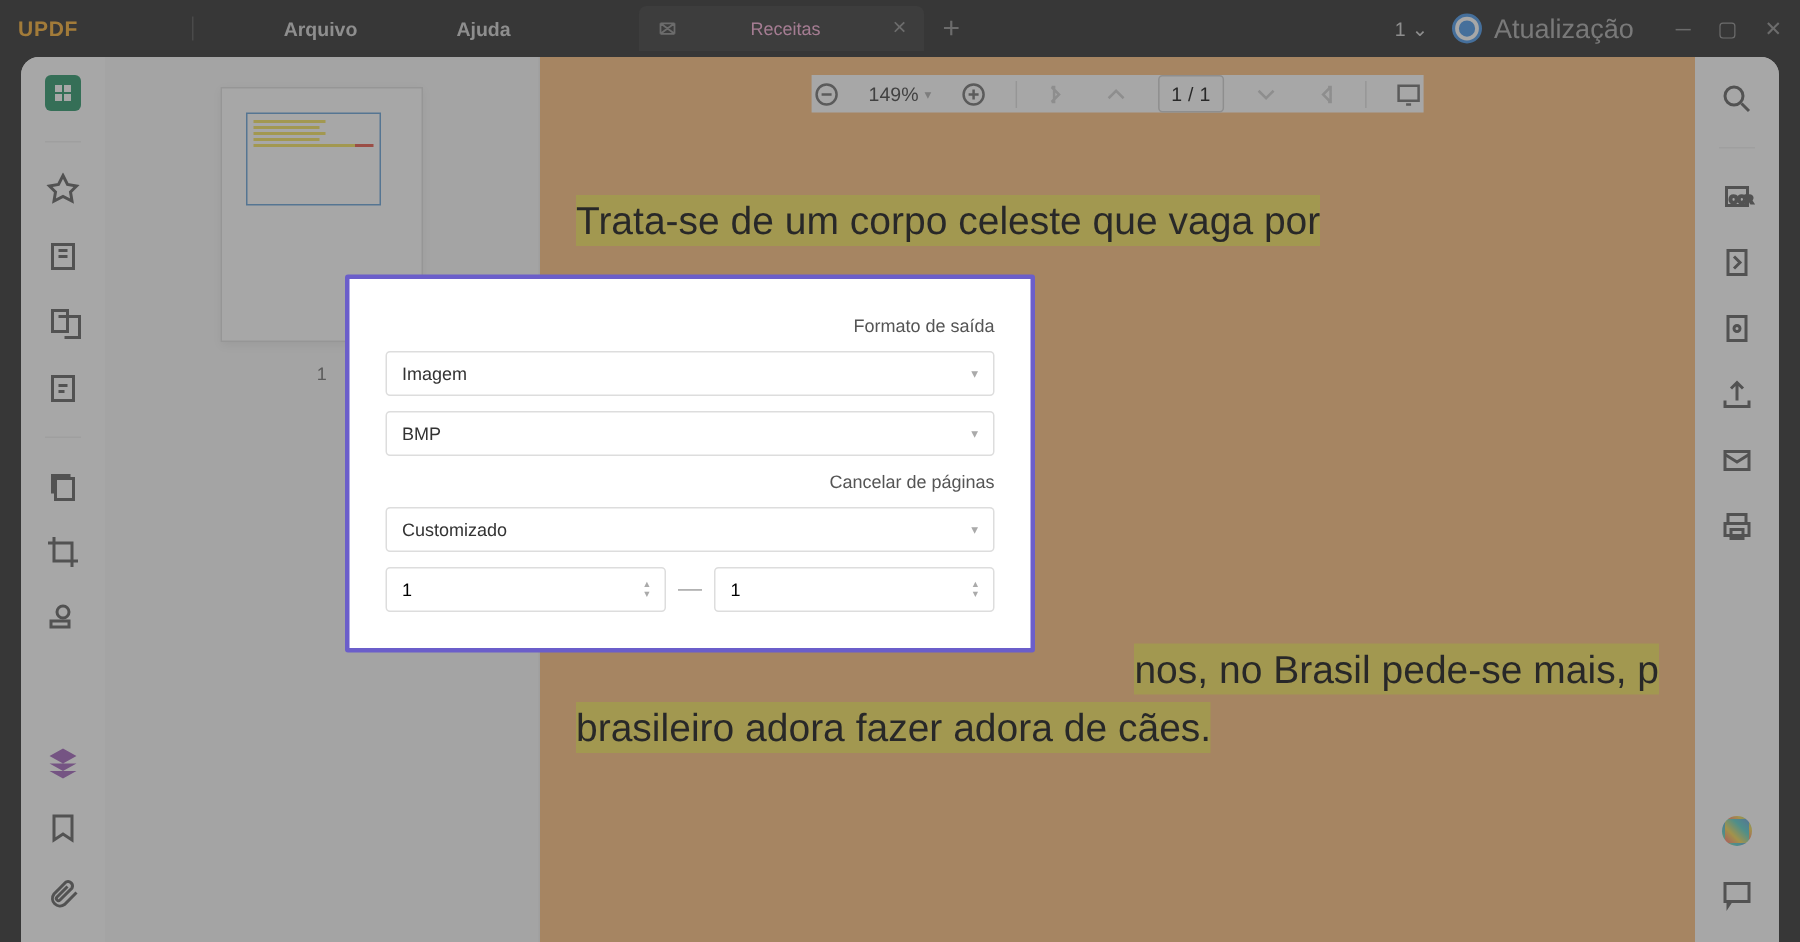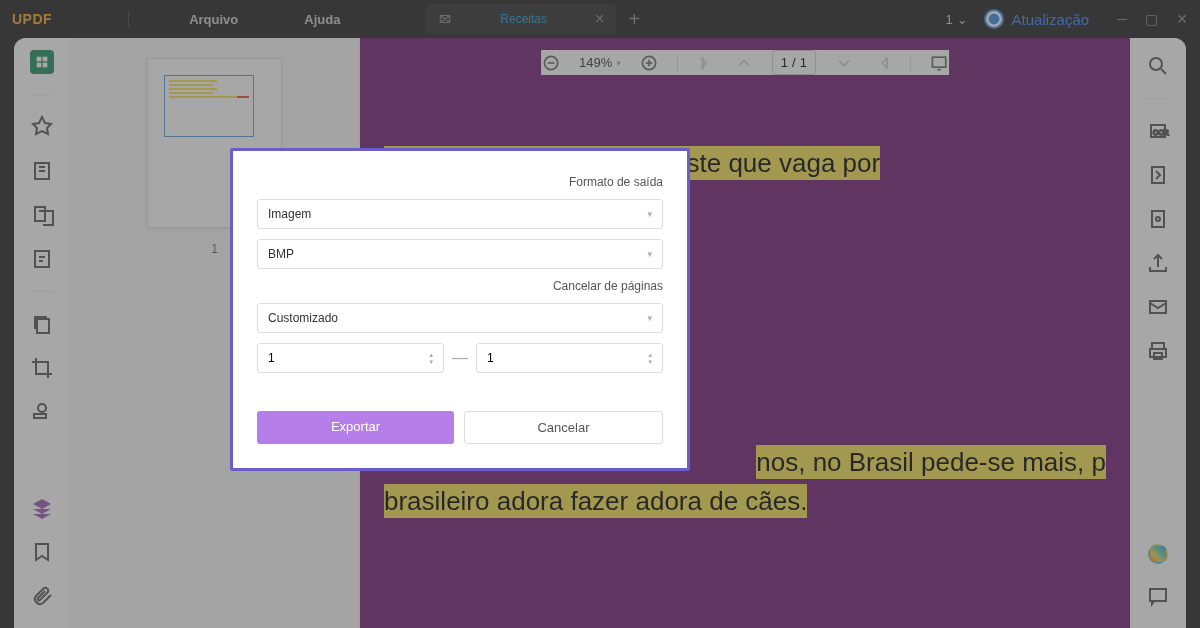--- a/index.html
+++ b/index.html
@@ -5,28 +5,28 @@
     * { margin: 0; padding: 0; box-sizing: border-box; font-family: -apple-system, BlinkMacSystemFont, 'Segoe UI', sans-serif; }
     body { width: 1200px; height: 628px; background: #1e1e1e; position: relative; overflow: hidden; }
     
     .titlebar { height: 38px; background: #1e1e1e; display: flex; align-items: center; padding: 0 12px; color: #ccc; gap: 48px; }
     .logo { color: #f5a623; font-weight: bold; font-size: 14px; margin-right: 16px; letter-spacing: 0.5px; }
     .menu-divider { width: 1px; height: 16px; background: #444; margin: 0 12px; }
     .menu-item { font-size: 13px; color: #ccc; margin-right: 18px; cursor: pointer; font-weight: bold; }
     .tab-area { display: flex; margin-left: 20px; align-items: center; }
     .tab { background: #2a2a2a; height: 30px; display: flex; align-items: center; padding: 0 12px; border-radius: 5px 5px 0 0; min-width: 190px; }
     .tab-icon { width: 14px; height: 14px; margin-right: 8px; display: flex; align-items: center; justify-content: center; }
-    .tab-label { font-size: 12px; color: #0ea5e9; flex: 1; text-align: center; }
+    .tab-label { font-size: 12px; color: #f9a8d4; flex: 1; text-align: center; }
     .tab-close { color: #888; font-size: 16px; margin-left: 8px; cursor: pointer; }
     .tab-add { color: #888; font-size: 20px; margin-left: 12px; cursor: pointer; }
     .title-right { margin-left: auto; display: flex; align-items: center; gap: 16px; }
     .counter { color: #ccc; font-size: 13px; display: flex; align-items: center; gap: 4px; }
     .update-badge { display: flex; align-items: center; gap: 8px; }
     .update-circle { width: 20px; height: 20px; border-radius: 50%; background: #3a8ee6; display: flex; align-items: center; justify-content: center; }
-    .update-text { color: #3b82f6; font-size: 15px; }
+    .update-text { color: #a3a3a3; font-size: 18px; }
     .win-controls { display: flex; gap: 18px; margin-left: 12px; }
     .win-btn { color: #888; font-size: 14px; cursor: pointer; }
     
     .main-area { display: flex; height: calc(100% - 38px); position: relative; }
     .main-content { flex: 1; background: #fff; border-radius: 12px 12px 0 0; margin: 0 14px; display: flex; position: relative; }
     
     .left-sidebar { width: 56px; display: flex; flex-direction: column; align-items: center; padding-top: 12px; gap: 20px; background: #fff; border-radius: 12px 0 0 0; }
     .side-icon { width: 24px; height: 24px; display: flex; align-items: center; justify-content: center; color: #555; cursor: pointer; }
     .side-icon.active { background: #1a8e5f; padding: 4px; border-radius: 4px; color: #fff; }
     .side-icon.color { color: #9b59b6; }
@@ -35,21 +35,21 @@
     
     .thumbnail-panel { width: 290px; background: #f8f8f8; padding: 20px; border-right: 1px solid #eee; }
     .thumb-card { background: #fff; border: 1px solid #ddd; box-shadow: 0 2px 6px rgba(0,0,0,0.08); padding: 16px; margin: 0 auto; width: 135px; height: 170px; }
     .thumb-inner { border: 1px solid #5b9bd5; width: 90px; height: 62px; padding: 4px; }
     .thumb-line { height: 2px; background: #f5e050; margin-bottom: 2px; }
     .thumb-line.l1 { width: 60%; }
     .thumb-line.l2 { width: 55%; }
     .thumb-line.l3 { width: 50%; background: linear-gradient(to right, #f5e050 85%, #e74c3c 85%); width: 100%; }
     .thumb-num { text-align: center; margin-top: 14px; font-size: 12px; color: #666; }
     
-    .document-area { flex: 1; background: #701a75; padding: 46px 24px; position: relative; overflow: hidden; }
+    .document-area { flex: 1; background: #fdba74; padding: 30px 24px; position: relative; overflow: hidden; }
     .highlighted-text { background: #f5e050; font-size: 26px; line-height: 1.5; color: #000; padding: 2px 0; }
     .doc-line { display: inline; }
     .doc-text-block { max-width: 780px; }
     
     .toolbar { position: absolute; top: 12px; left: 50%; transform: translateX(-50%); display: flex; align-items: center; gap: 18px; background: #fff; z-index: 2; }
     .tool-btn { width: 20px; height: 20px; display: flex; align-items: center; justify-content: center; color: #666; cursor: pointer; }
     .zoom-text { font-size: 13px; color: #333; display: flex; align-items: center; gap: 4px; }
     .page-input { border: 1px solid #ccc; border-radius: 3px; padding: 4px 8px; font-size: 13px; display: flex; align-items: center; gap: 4px; }
     .tool-divider { width: 1px; height: 18px; background: #ddd; }
     
@@ -360,19 +360,15 @@
         </div>
         <span class="range-dash">—</span>
         <div class="spinner-box">
           <span>1</span>
           <span class="spinner-arrows">
               <span>▴</span>
               <span>▾</span>
             </span>
         </div>
       </div>
-      <div class="dialog-buttons">
-        <div class="btn btn-primary">Exportar</div>
-        <div class="btn btn-secondary">Cancelar</div>
-      </div>
     </div>
   </div>
 </div>
 
 </body></html>

